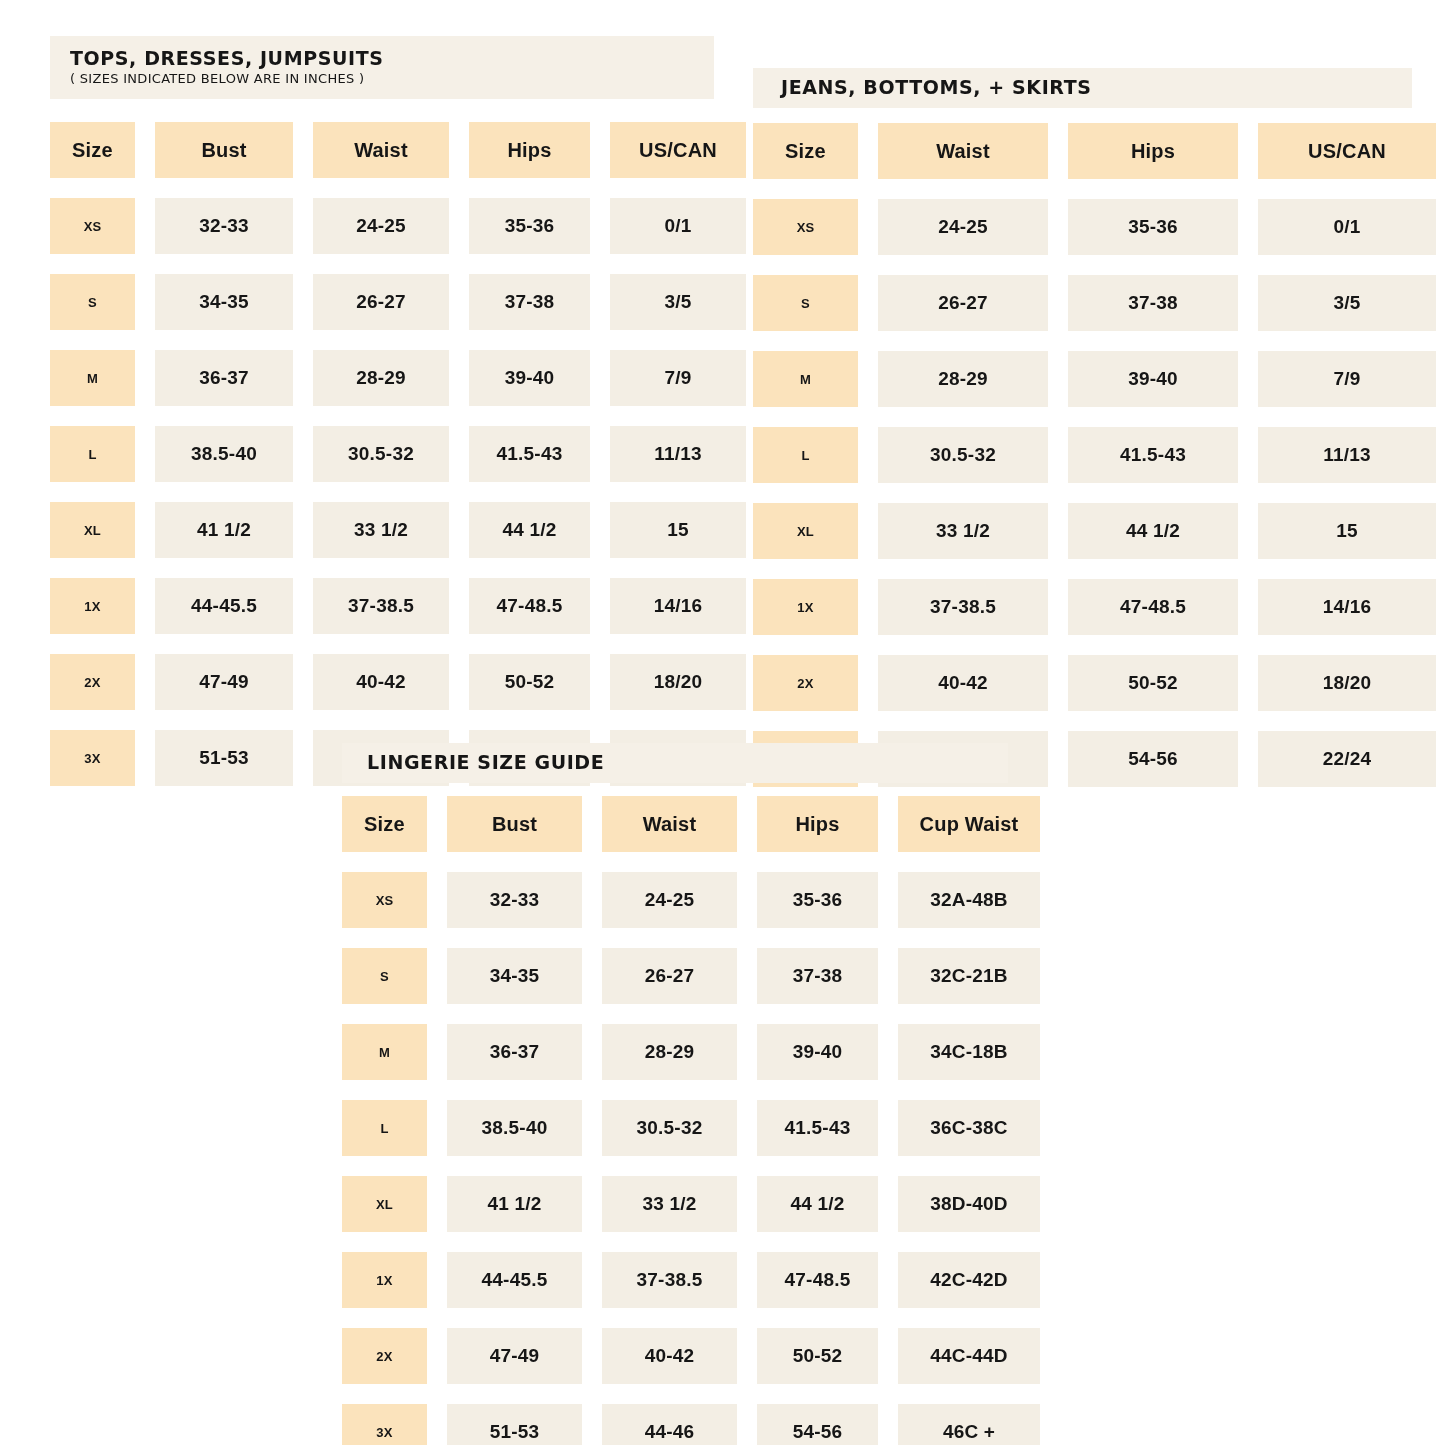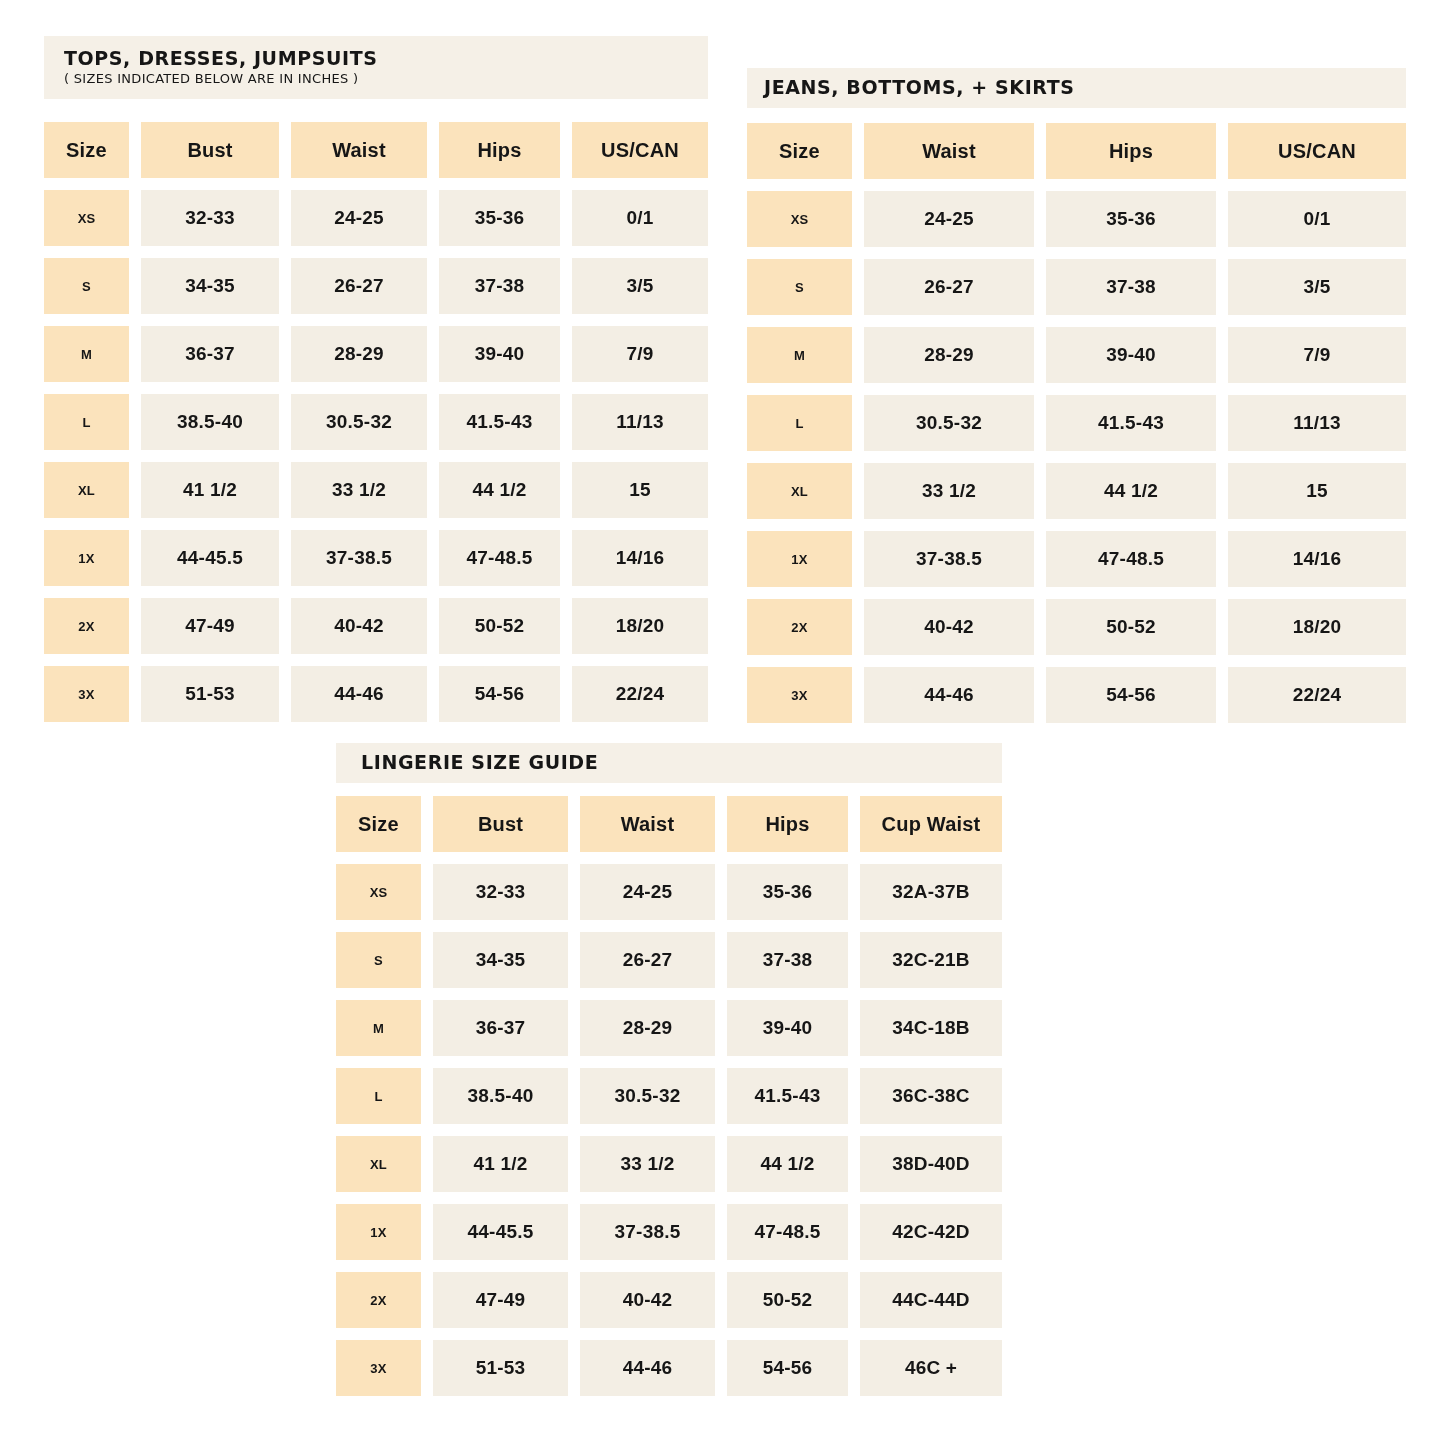--- a/index.html
+++ b/index.html
@@ -4,52 +4,52 @@
 <style>
   html,body{margin:0;padding:0;}
   body{
     width:1445px;height:1445px;
     background:#ffffff;
     position:relative;
     overflow:hidden;
     font-family:"Liberation Sans",sans-serif;
     color:#161616;
   }
-  .size-table{position:absolute;}
+  .size-table{position:absolute;margin-left:6px;}
   #table-tops{left:44px;top:36px;width:664px;}
   #table-jeans{left:747px;top:68px;width:659px;}
   #table-lingerie{left:336px;top:743px;width:666px;}
 
   .banner{
     background:#f5f0e7;
     display:flex;flex-direction:column;justify-content:center;
     box-sizing:border-box;
   }
   #table-tops .banner{height:63px;padding-left:20px;gap:3px;}
-  #table-jeans .banner{height:40px;padding-left:17px;}
+  #table-jeans .banner{height:40px;padding-left:28px;}
   #table-lingerie .banner{height:40px;padding-left:25px;}
 
   .banner-title{
     font-family:"DejaVu Sans",sans-serif;
     font-weight:bold;
     font-size:19px;
     letter-spacing:0.6px;
     line-height:1.05;
   }
   .banner-sub{
     font-family:"DejaVu Sans",sans-serif;
     font-weight:normal;
     font-size:13px;
     letter-spacing:0.3px;
     line-height:1.05;
   }
 
   .grid{
     display:grid;
-    gap:12px;
+    gap:20px;
     grid-auto-rows:56px;
   }
   #table-tops .grid{margin-top:23px;grid-template-columns:85px 138px 136px 121px 136px;}
   #table-jeans .grid{margin-top:15px;grid-template-columns:105px 170px 170px 178px;}
   #table-lingerie .grid{margin-top:13px;grid-template-columns:85px 135px 135px 121px 142px;}
 
   .cell{
     display:flex;align-items:center;justify-content:center;
     font-weight:bold;
     font-size:20px;
@@ -168,21 +168,21 @@
   <div class="grid">
       <div class="cell head">Size</div>
       <div class="cell head">Bust</div>
       <div class="cell head">Waist</div>
       <div class="cell head">Hips</div>
       <div class="cell head">Cup Waist</div>
       <div class="cell size">XS</div>
       <div class="cell val">32-33</div>
       <div class="cell val">24-25</div>
       <div class="cell val">35-36</div>
-      <div class="cell val">32A-37B</div>
+      <div class="cell val">32A-48B</div>
       <div class="cell size">S</div>
       <div class="cell val">34-35</div>
       <div class="cell val">26-27</div>
       <div class="cell val">37-38</div>
       <div class="cell val">32C-21B</div>
       <div class="cell size">M</div>
       <div class="cell val">36-37</div>
       <div class="cell val">28-29</div>
       <div class="cell val">39-40</div>
       <div class="cell val">34C-18B</div>

